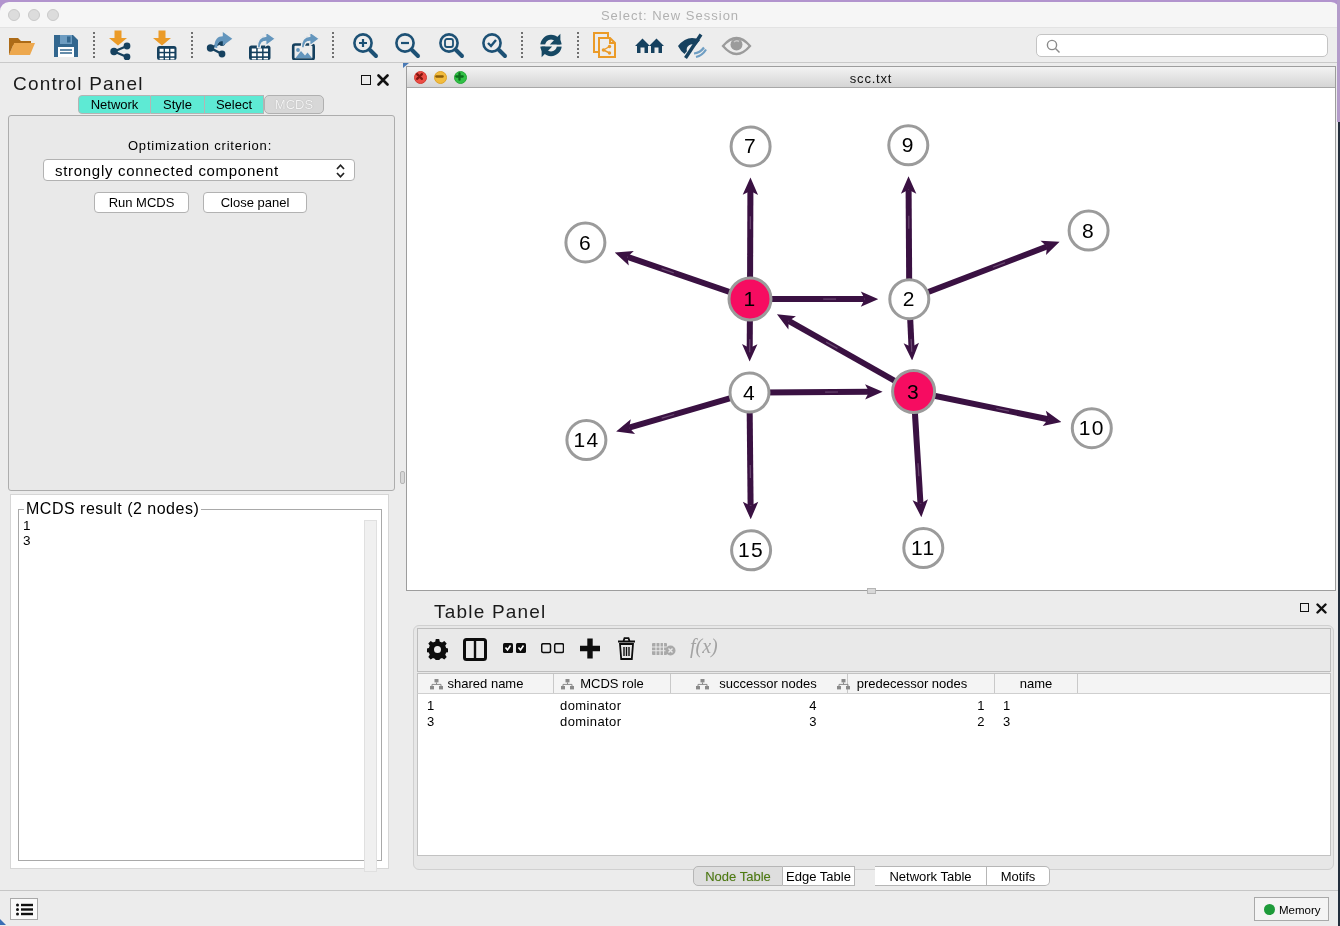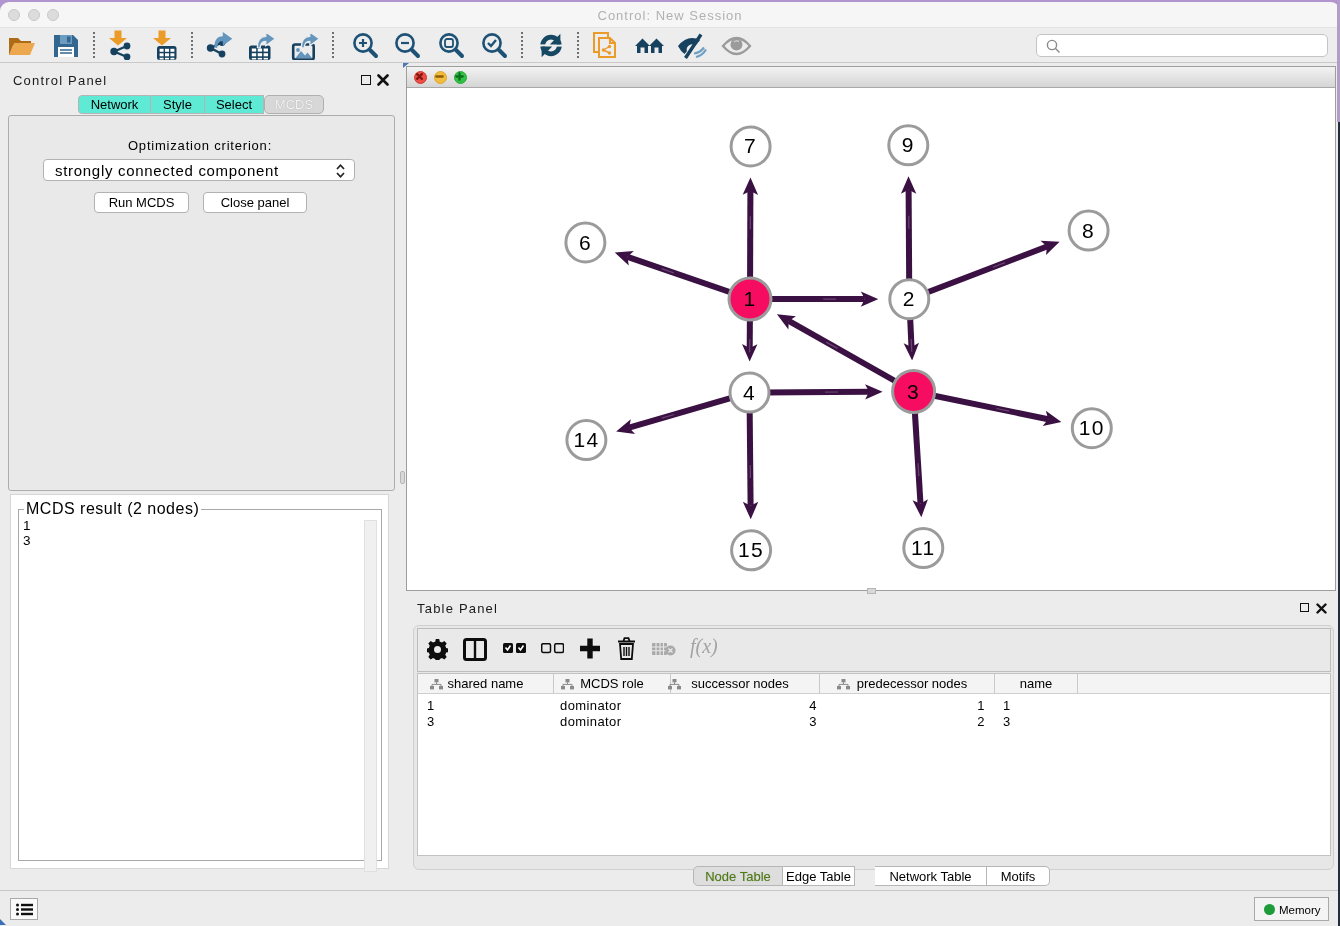--- a/index.html
+++ b/index.html
@@ -9,21 +9,21 @@
 
 #titlebar { left:0; top:2px; width:1340px; height:25px; background:#f6f6f6; border-radius:9px 9px 0 0; }
 .tl { position:absolute; top:7px; width:12px; height:12px; border-radius:50%; background:#dcdcdc; border:1px solid #c9c9c9; }
 #wtitle { width:100%; text-align:center; top:6px; font-size:13px; color:#b1b1b1; letter-spacing:1px; }
 #toolbar { left:0; top:27px; width:1340px; height:36px; background:#ededed; border-bottom:1px solid #c9c9c9; border-top:1px solid #e3e3e3; }
 .sep { position:absolute; top:4px; height:28px; width:2px; background-image:repeating-linear-gradient(to bottom, #6f6f6f 0 2px, transparent 2px 4px); }
 .ticon { position:absolute; top:3px; }
 #search { left:1036px; top:6px; width:292px; height:23px; background:#fff; border:1px solid #c4c4c4; border-radius:5px; }
 
 #main { left:0; top:63px; width:1340px; height:828px; background:#ececec; }
-.paneltitle { font-size:13px; color:#1a1a1a; letter-spacing:1.2px; }
+.paneltitle { font-size:19px; color:#1a1a1a; letter-spacing:1.2px; }
 
 #cp-tabs { left:78px; top:32px; height:19px; }
 .cptab { position:absolute; top:0; height:19px; background:#5eead4; border:1px solid #b4b4b4; font-size:13px; text-align:center; line-height:18px; color:#000; }
 #tab-mcds { background:#d7d7d7; color:#f5f5f5; border-radius:5px; border-color:#b0b0b0; text-shadow:0 0 1px #9a9a9a; }
 #cp-panel { left:8px; top:52px; width:387px; height:376px; background:#e9e9e9; border:1px solid #adadad; border-radius:3px; }
 #cp-white { left:10px; top:431px; width:379px; height:375px; background:#fff; border:1px solid #d6d6d6; }
 .btn { position:absolute; background:#fff; border:1px solid #b2b2b2; border-radius:4px; font-size:13px; text-align:center; }
 fieldset#mcdsfs { position:absolute; left:7px; top:5px; width:364px; height:361px; border:1px solid #a9a9a9; padding:0; }
 #mcdsfs legend { font-size:16px; margin-left:5px; padding:0 2px; color:#000; letter-spacing:0.5px; }
 
@@ -43,21 +43,21 @@
 #status { left:0; top:890px; width:1340px; height:36px; background:#ececec; border-top:1px solid #c6c6c6; }
 #memory { left:1254px; top:6px; width:75px; height:24px; background:#f4f4f4; border:1px solid #a9a9a9; font-size:11.5px; }
 #listbtn { left:10px; top:7px; width:28px; height:22px; background:#fafafa; border:1px solid #a9a9a9; }
 </style>
 </head>
 <body>
 <div class="abs" id="titlebar">
   <div class="tl" style="left:8px;"></div>
   <div class="tl" style="left:28px;"></div>
   <div class="tl" style="left:47px;"></div>
-  <div class="abs" id="wtitle">Control: New Session</div>
+  <div class="abs" id="wtitle">Select: New Session</div>
 </div>
 <div class="abs" id="toolbar">
   <svg class="ticon" style="left:7px;" width="30" height="30" viewBox="0 0 30 30">
       <path fill="#ad6b17" d="M2 7 h9 l3 3 h10 v4 H2 z"></path>
       <path fill="#eda84e" d="M2 24 L7 12 h21 L23 24 z"></path>
       <path fill="#ad6b17" d="M2 7 v17 l5 -12 -3 0 z"></path>
     </svg>
   <svg class="ticon" style="left:51px;" width="30" height="30" viewBox="0 0 30 30">
       <path fill="#33678f" d="M3 4 h19 l5 5 v17 H3 z"></path>
       <rect x="9" y="4" width="12" height="9" fill="#6d9cc1"></rect>
@@ -227,20 +227,21 @@
       <div class="light" style="left:27px; background:#f2bc3d; border:1px solid #dfa52b;">
           <svg width="11" height="11" viewBox="0 0 11 11">
             <path d="M2.3 5.5 L8.7 5.5" stroke="#8c5d0a" stroke-width="2.3" stroke-linecap="round"></path>
           </svg>
         </div>
       <div class="light" style="left:47px; background:#31c146; border:1px solid #27a839;">
           <svg width="11" height="11" viewBox="0 0 11 11">
             <path d="M2.3 5.5 L8.7 5.5 M5.5 2.3 L5.5 8.7" stroke="#0c6e1d" stroke-width="2.3" stroke-linecap="round"></path>
           </svg>
         </div>
+      <div class="abs" id="net-title">scc.txt</div>
     </div>
     <svg class="abs" style="left:0px; top:22px;" width="928" height="501" viewBox="0 0 928 501">
       <defs>
         <marker id="ah" markerUnits="userSpaceOnUse" markerWidth="18" markerHeight="17" refX="4.5" refY="8.5" orient="auto">
           <path d="M18,8.5 L0.5,0.8 L4.5,8.5 L0.5,16.2 z" fill="#3a1142"></path>
         </marker>
       </defs>
       <g stroke="#3a1142" stroke-width="6" marker-end="url(#ah)">
         <line x1="343.0" y1="210.0" x2="343.4" y2="101.9"></line>
         <line x1="343.0" y1="210.0" x2="220.5" y2="167.9"></line>
@@ -296,21 +297,21 @@
         <text x="684.8" y="346.2">10</text>
         <text x="344.1" y="468.3">15</text>
         <text x="516.3" y="466.1">11</text>
         <text x="343.0" y="217.0">1</text>
         <text x="506.6" y="309.5">3</text>
       </g>
     </svg>
   </div>
   <div class="abs" style="left:867px; top:525px; width:9px; height:6px; background:#d8d8d8; border:1px solid #b5b5b5;"></div>
 
-  <div class="abs paneltitle" style="left:417px; top:538px;">Table Panel</div>
+  <div class="abs paneltitle" style="left:434px; top:538px;">Table Panel</div>
   <div class="abs" style="left:1300px; top:540px; width:9px; height:9px; border:1.5px solid #111;"></div>
   <svg class="abs" style="left:1316px; top:540px;" width="11" height="11" viewBox="0 0 11 11">
       <path d="M1.5 1.5 L9.5 9.5 M9.5 1.5 L1.5 9.5" stroke="#111" stroke-width="2.4" stroke-linecap="round"></path>
     </svg>
   <div id="tp-box" class="abs"></div>
   <div class="abs" id="tp-icons" style="left:417px; top:565px; width:914px; height:44px; border:1px solid #bdbdbd; background:#e9e9e9;">
     <svg class="abs" style="left:9px; top:10px;" width="21" height="21" viewBox="0 0 21 21">
         <path fill="#0d0d0d" d="M8.8 0 h3.4 l0.6 2.7 a8 8 0 0 1 2.2 0.9 l2.3 -1.5 2.4 2.4 -1.5 2.3 a8 8 0 0 1 0.9 2.2 l2.7 0.6 v3.4 l-2.7 0.6 a8 8 0 0 1 -0.9 2.2 l1.5 2.3 -2.4 2.4 -2.3 -1.5 a8 8 0 0 1 -2.2 0.9 l-0.6 2.7 h-3.4 l-0.6 -2.7 a8 8 0 0 1 -2.2 -0.9 l-2.3 1.5 -2.4 -2.4 1.5 -2.3 a8 8 0 0 1 -0.9 -2.2 l-2.7 -0.6 v-3.4 l2.7 -0.6 a8 8 0 0 1 0.9 -2.2 l-1.5 -2.3 2.4 -2.4 2.3 1.5 a8 8 0 0 1 2.2 -0.9 z M10.5 7 a3.5 3.5 0 1 0 0 7 a3.5 3.5 0 1 0 0 -7"></path>
       </svg>
     <svg class="abs" style="left:45px; top:9px;" width="24" height="23" viewBox="0 0 24 23">
@@ -358,21 +359,21 @@
           <path d="M6.5 3.4 v2 M2 7 v-1.6 h9 V7" stroke="#8a8a8a" fill="none"></path>
         </svg>shared name</div>
     <div class="hcell" style="left:136px; width:117px;"><svg style="position:absolute;left:7px;top:5px;" width="13" height="11" viewBox="0 0 13 11">
           <g fill="#8a8a8a">
             <rect x="4.5" y="0" width="4" height="3.4"></rect>
             <rect x="0" y="7" width="4" height="3.4"></rect>
             <rect x="9" y="7" width="4" height="3.4"></rect>
           </g>
           <path d="M6.5 3.4 v2 M2 7 v-1.6 h9 V7" stroke="#8a8a8a" fill="none"></path>
         </svg>MCDS role</div>
-    <div class="hcell" style="left:243px; width:159px;text-align:center;"><svg style="position:absolute;left:7px;top:5px;" width="13" height="11" viewBox="0 0 13 11">
+    <div class="hcell" style="left:271px; width:159px;text-align:center;"><svg style="position:absolute;left:7px;top:5px;" width="13" height="11" viewBox="0 0 13 11">
           <g fill="#8a8a8a">
             <rect x="4.5" y="0" width="4" height="3.4"></rect>
             <rect x="0" y="7" width="4" height="3.4"></rect>
             <rect x="9" y="7" width="4" height="3.4"></rect>
           </g>
           <path d="M6.5 3.4 v2 M2 7 v-1.6 h9 V7" stroke="#8a8a8a" fill="none"></path>
         </svg>successor nodes</div>
     <div class="hcell" style="left:412px; width:165px;"><svg style="position:absolute;left:7px;top:5px;" width="13" height="11" viewBox="0 0 13 11">
           <g fill="#8a8a8a">
             <rect x="4.5" y="0" width="4" height="3.4"></rect>

